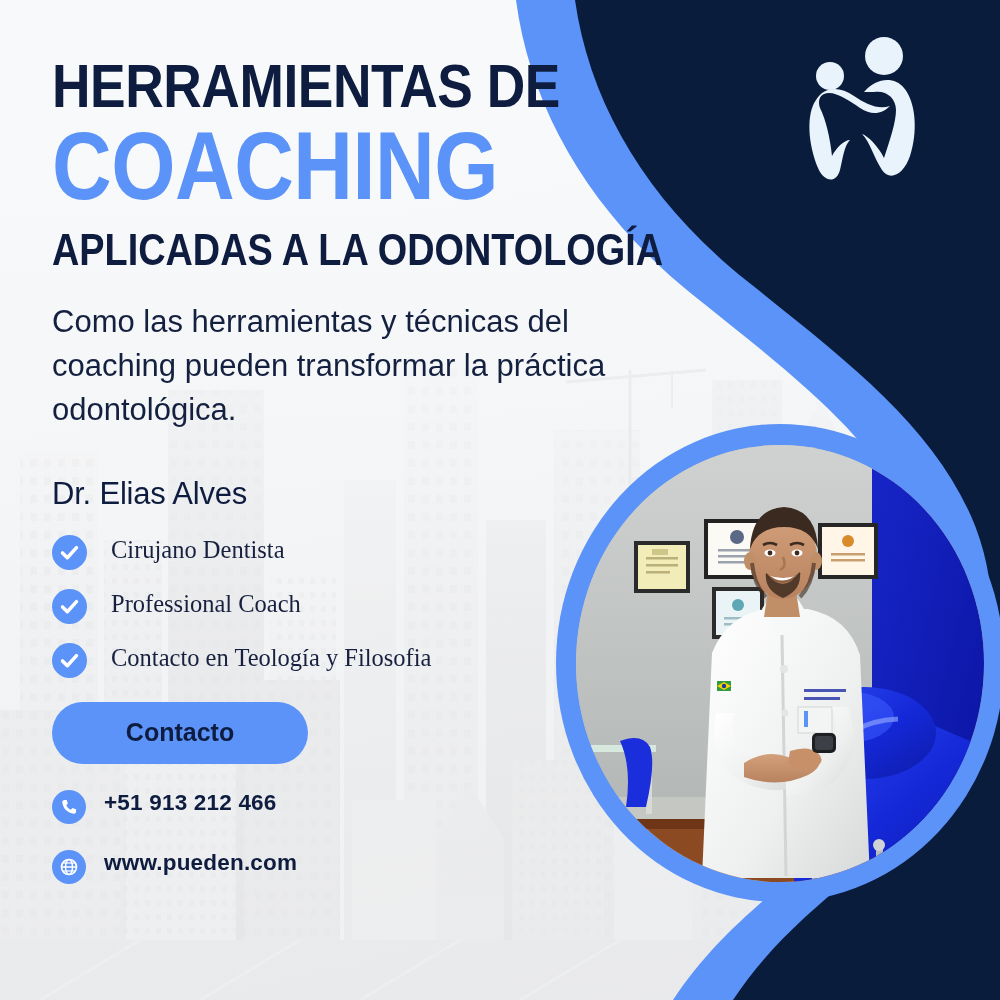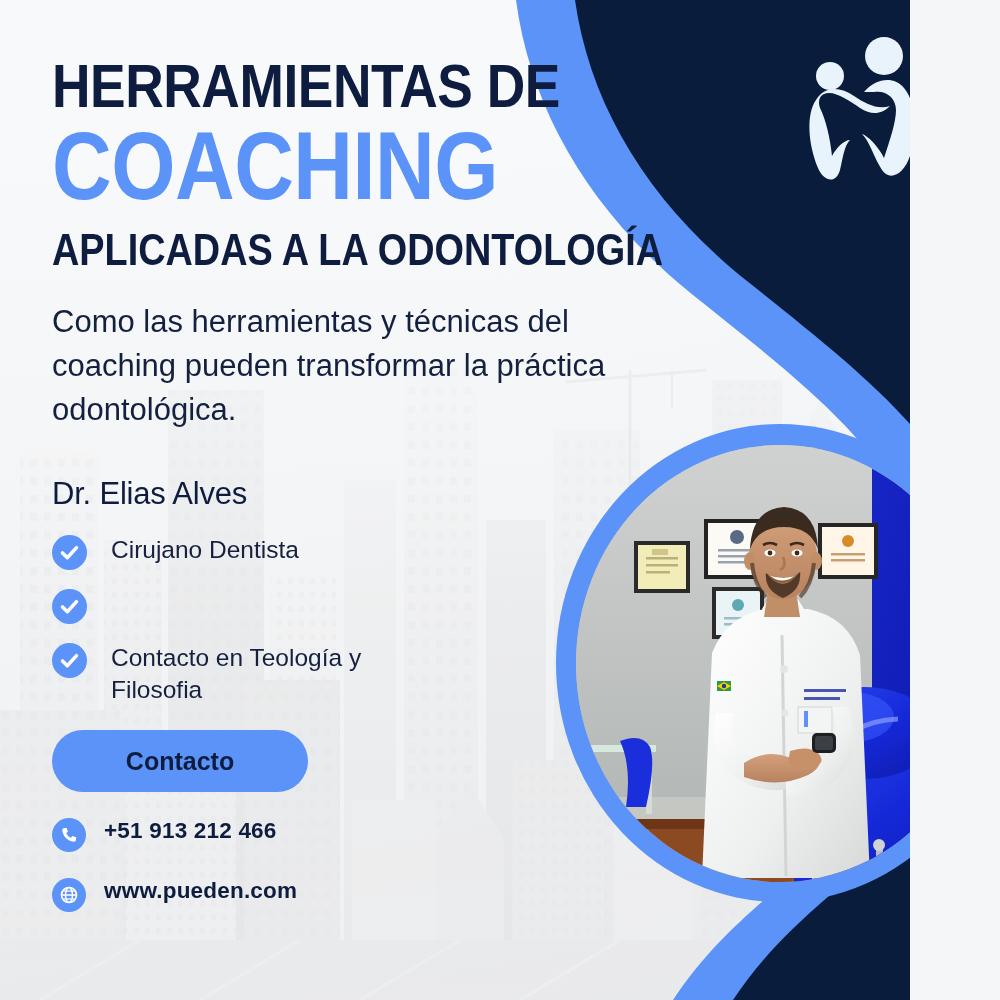--- a/index.html
+++ b/index.html
@@ -7,21 +7,21 @@
   body {
     width: 1000px;
     height: 1000px;
     overflow: hidden;
     font-family: "Liberation Sans", sans-serif;
     background: #f5f6f8;
   }
 
   .poster {
     position: relative;
-    width: 910px;
+    width: 1000px;
     height: 1000px;
     overflow: hidden;
     background: linear-gradient(170deg, #f7f8fa 0%, #f2f3f5 45%, #e9eaec 100%);
   }
 
   
   .skyline {
     position: absolute;
     left: 0; bottom: 0;
     width: 1000px; height: 760px;
@@ -157,20 +157,21 @@
     justify-content: center;
     margin-top: 1px;
   }
   .cred-check svg { width: 21px; height: 21px; display: block; }
   .cred-label {
     margin-left: 24px;
     color: #17213f;
     font-size: 24.5px;
     line-height: 1.32;
     max-width: 330px;
+    font-family: Liberation Serif, serif;
   }
 
   .cta {
     margin-top: 24px;
     width: 256px;
     height: 62px;
     border: none;
     border-radius: 31px;
     background: #5b93f8;
     color: #0e1d3f;
@@ -498,20 +499,21 @@
             </svg>
         </span>
         <span class="cred-label">Cirujano Dentista</span>
       </li>
       <li class="cred">
         <span class="cred-check">
           <svg viewBox="0 0 24 24">
               <path d="M4 12.5 L9.5 18 L20 6.5" stroke="#ffffff" stroke-width="4" stroke-linecap="round" stroke-linejoin="round" fill="none"></path>
             </svg>
         </span>
+        <span class="cred-label">Professional Coach</span>
       </li>
       <li class="cred">
         <span class="cred-check">
           <svg viewBox="0 0 24 24">
               <path d="M4 12.5 L9.5 18 L20 6.5" stroke="#ffffff" stroke-width="4" stroke-linecap="round" stroke-linejoin="round" fill="none"></path>
             </svg>
         </span>
         <span class="cred-label">Contacto en Teología y Filosofia</span>
       </li>
     </ul>

